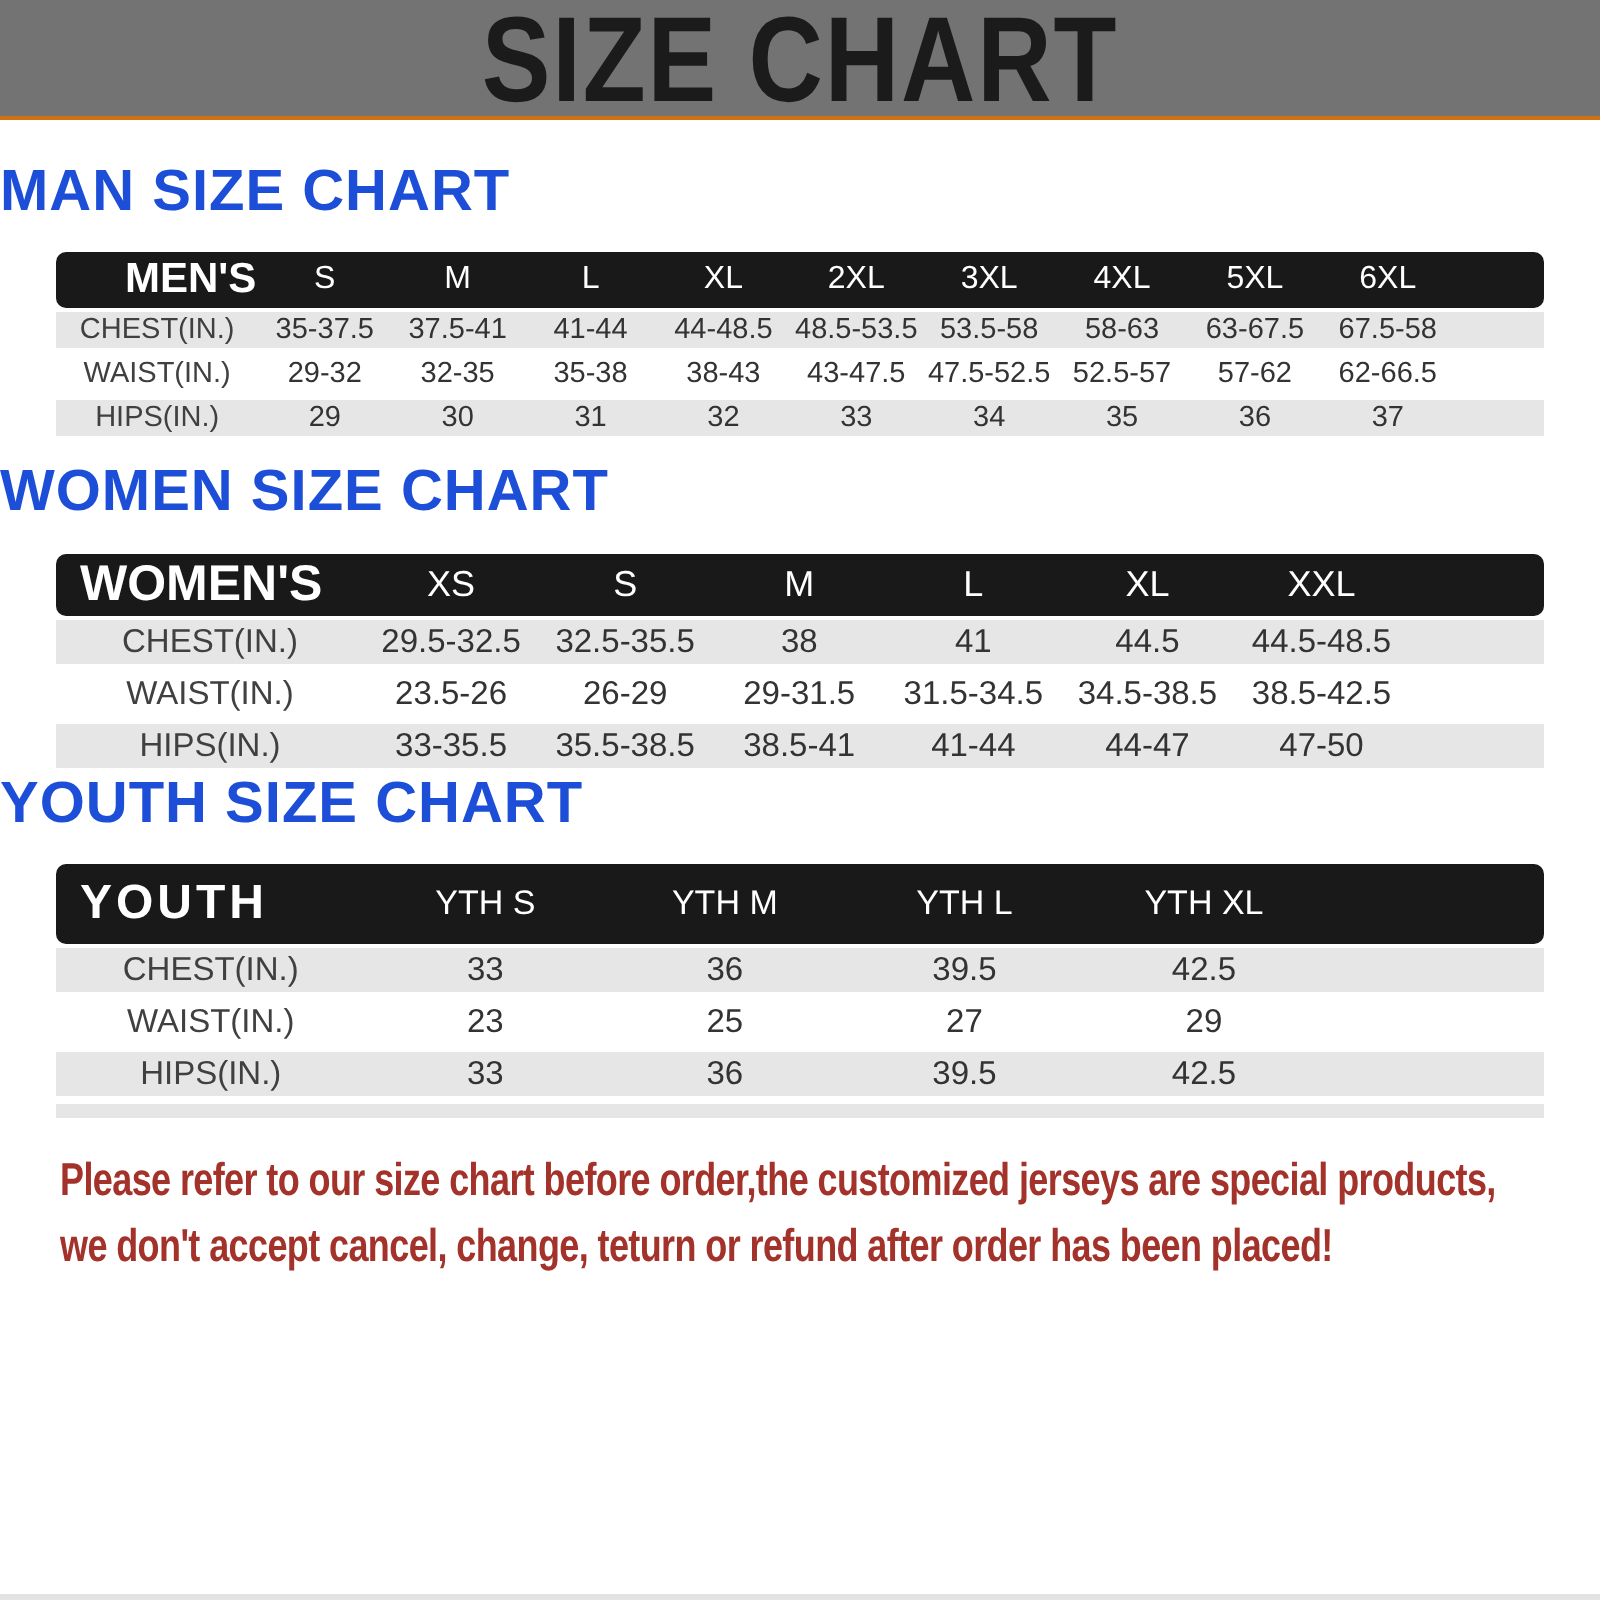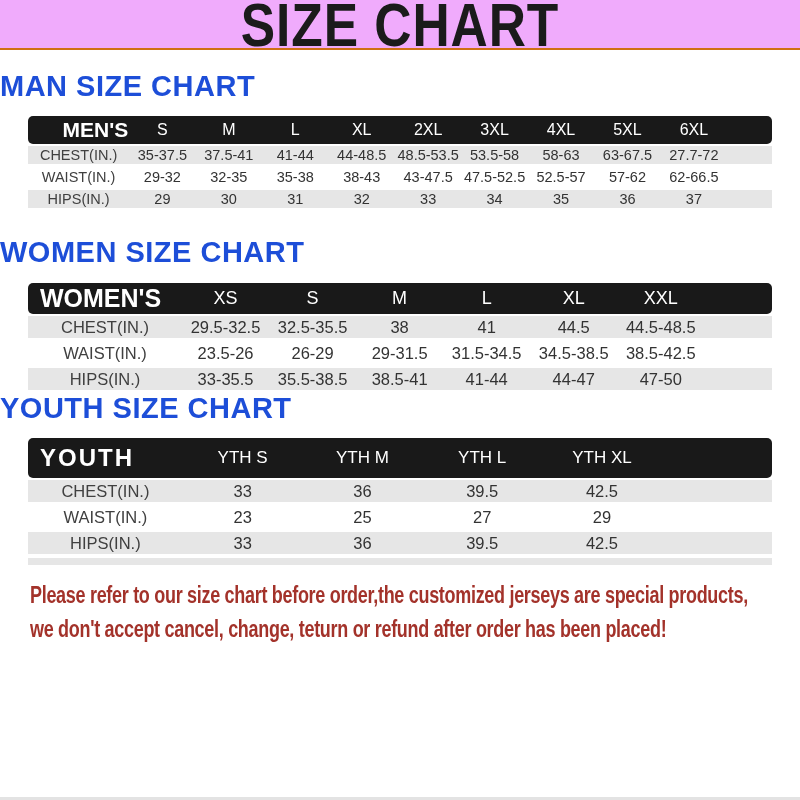--- a/index.html
+++ b/index.html
@@ -5,35 +5,35 @@
 <style>
   * { box-sizing: border-box; }
   html,body { margin:0; padding:0; background:#ffffff; }
   .page {
     width:800px; height:800px; background:#fff; overflow:hidden; position:relative;
     font-family:"Liberation Sans", sans-serif;
   }
 
   
   .banner {
-    height:50px; background:#f0abfc; border-bottom:2px solid #cf7013;
+    height:60px; background:#737373; border-bottom:2px solid #cf7013;
     display:flex; align-items:center; justify-content:center;
   }
   .banner h1 {
     margin:0; font-weight:800; font-size:56px; color:#1b1b1b; letter-spacing:1px;
     transform:scale(0.92,1.08); font-family:"Liberation Sans", sans-serif;
   }
 
   
   h2 {
     margin:0; text-align:left; font-weight:800; font-size:29px; color:#1d4ed8;
     letter-spacing:0.5px; font-family:"Liberation Sans", sans-serif;
   }
   .sec0 h2 { margin-top:20px; }
-  .sec1 h2 { margin-top:26px; }
+  .sec1 h2 { margin-top:10px; }
   .sec2 h2 { }
 
   
   .table-wrap { width:744px; margin:13px auto 0; }
   .sec1 .table-wrap { margin-top:14px; }
   table {
     width:100%; border-collapse:separate; border-spacing:0; table-layout:fixed;
     font-family:"Liberation Sans", sans-serif;
   }
   thead th { background:#191919; color:#ffffff; font-weight:normal; vertical-align:middle; }
@@ -117,21 +117,21 @@
             <tr>
               <td class="rlabel">CHEST(IN.)</td>
               <td>35-37.5</td>
               <td>37.5-41</td>
               <td>41-44</td>
               <td>44-48.5</td>
               <td>48.5-53.5</td>
               <td>53.5-58</td>
               <td>58-63</td>
               <td>63-67.5</td>
-              <td>27.7-72</td>
+              <td>67.5-58</td>
               <td></td>
             </tr>
             <tr>
               <td class="rlabel">WAIST(IN.)</td>
               <td>29-32</td>
               <td>32-35</td>
               <td>35-38</td>
               <td>38-43</td>
               <td>43-47.5</td>
               <td>47.5-52.5</td>

